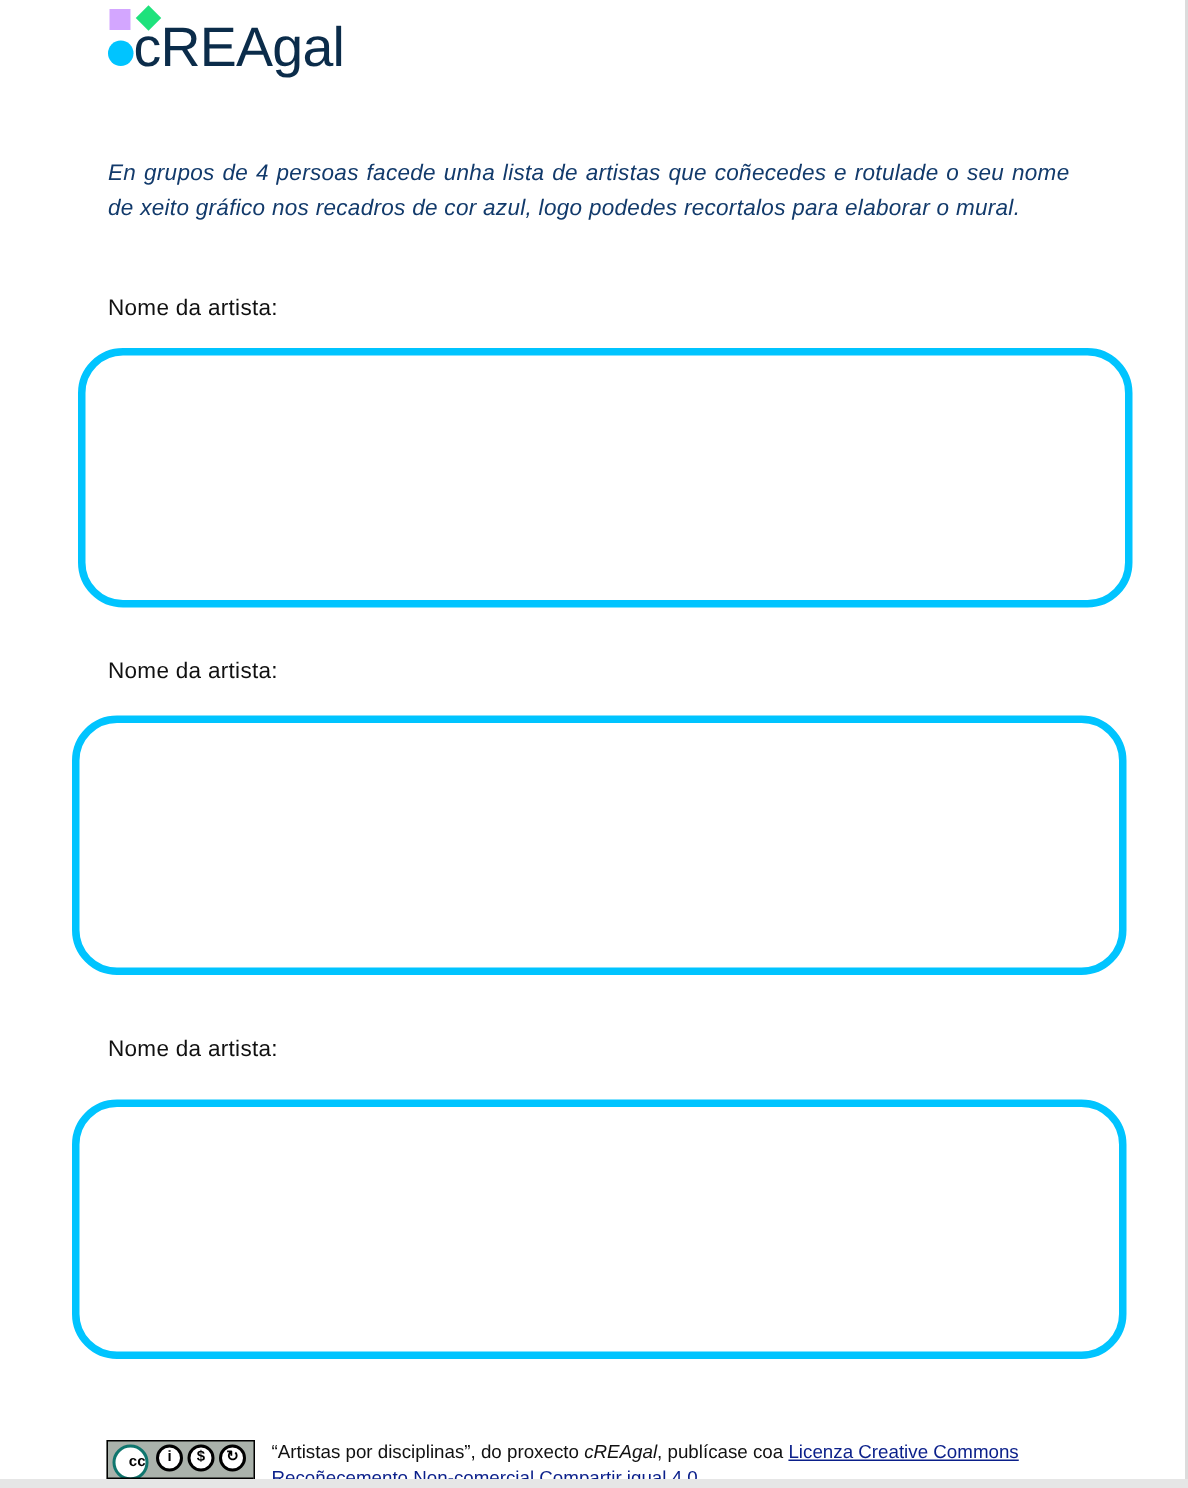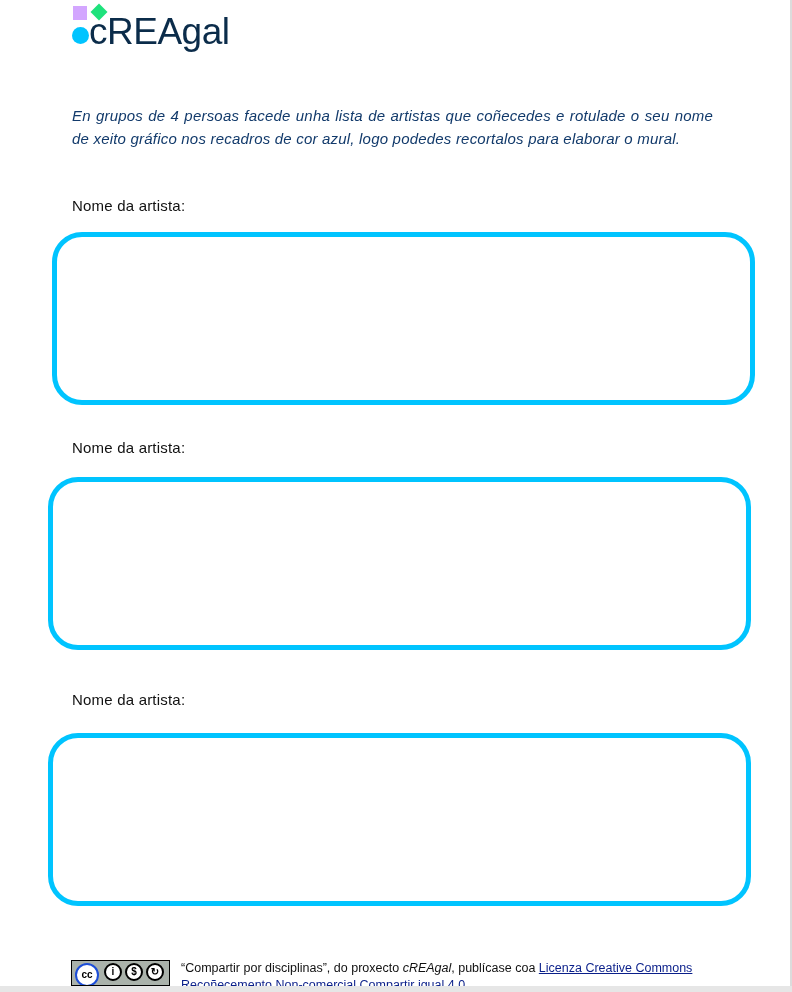--- a/index.html
+++ b/index.html
@@ -34,22 +34,22 @@
       background: transparent;
     }
     .footer { position: absolute; left: 71px; top: 960px; width: 660px; height: 40px; }
     .cc-badge {
       position: absolute; left: 0; top: 0; width: 99px; height: 34px; background: #aab2ab;
       border: 1px solid #000; box-sizing: border-box;
     }
     .cc-badge .bar { position: absolute; left: 0; bottom: 0; width: 100%; height: 8px; background: #000; }
     .cc-badge .cc {
       position: absolute; left: 3px; top: 2px; width: 24px; height: 24px; border-radius: 50%;
-      background: #fff; border: 2px solid #1d4ed8; box-sizing: border-box;
-      font: bold 10px "Liberation Sans", sans-serif; text-align: center; line-height: 20px;
+      background: #fff; border: 2px solid #0f766e; box-sizing: border-box;
+      font: bold 10px "Liberation Sans", sans-serif; text-align: right; line-height: 20px;
     }
     .cc-badge .ic {
       position: absolute; top: 2px; width: 18px; height: 18px; border-radius: 50%;
       background: #fff; border: 2px solid #000; box-sizing: border-box;
       font: bold 10px "Liberation Sans", sans-serif; text-align: center; line-height: 14px;
     }
     .cc-badge .t { position: absolute; bottom: -1px; font: bold 6px "Liberation Sans", sans-serif; color: #fff; }
     .footer-text {
       position: absolute; left: 110px; top: 0px; width: 560px;
       font-size: 12.5px; line-height: 17px; color: #111;
@@ -87,16 +87,16 @@
   <div class="cc-badge">
     <div class="cc">cc</div>
     <div class="ic" style="left:32px;">i</div>
     <div class="ic" style="left:53px;">$</div>
     <div class="ic" style="left:74px;">↻</div>
     <div class="bar"></div>
     <span class="t" style="left:36px;">BY</span>
     <span class="t" style="left:57px;">NC</span>
     <span class="t" style="left:79px;">SA</span>
   </div>
-  <div class="footer-text"><span>“Compartir por disciplinas”, do proxecto </span><em>cREAgal</em><span>, publícase coa </span><a>Licenza Creative Commons Recoñecemento Non-comercial Compartir igual 4.0</a></div>
+  <div class="footer-text"><span>“Artistas por disciplinas”, do proxecto </span><em>cREAgal</em><span>, publícase coa </span><a>Licenza Creative Commons Recoñecemento Non-comercial Compartir igual 4.0</a></div>
 </div>
 
 <div class="bottom-shade"></div>
 
 </body></html>

